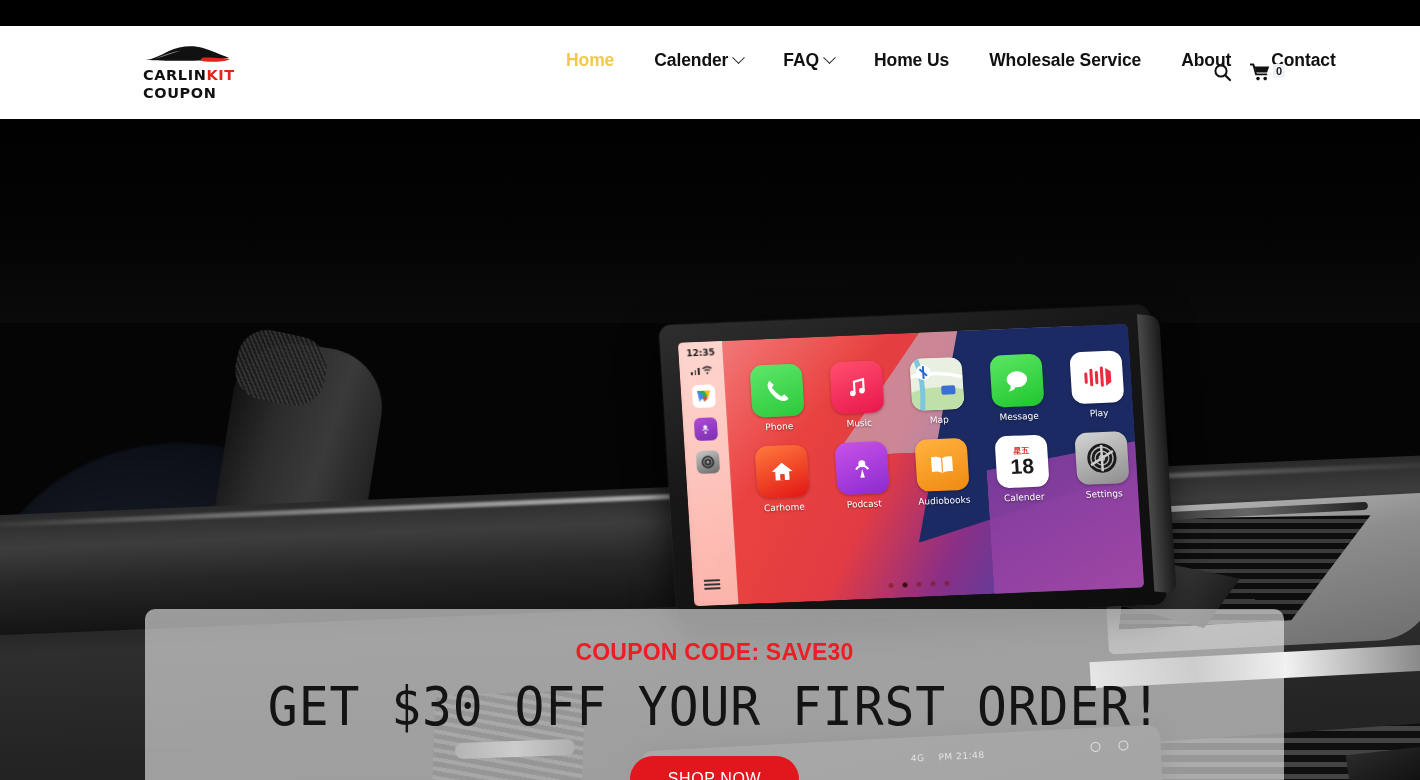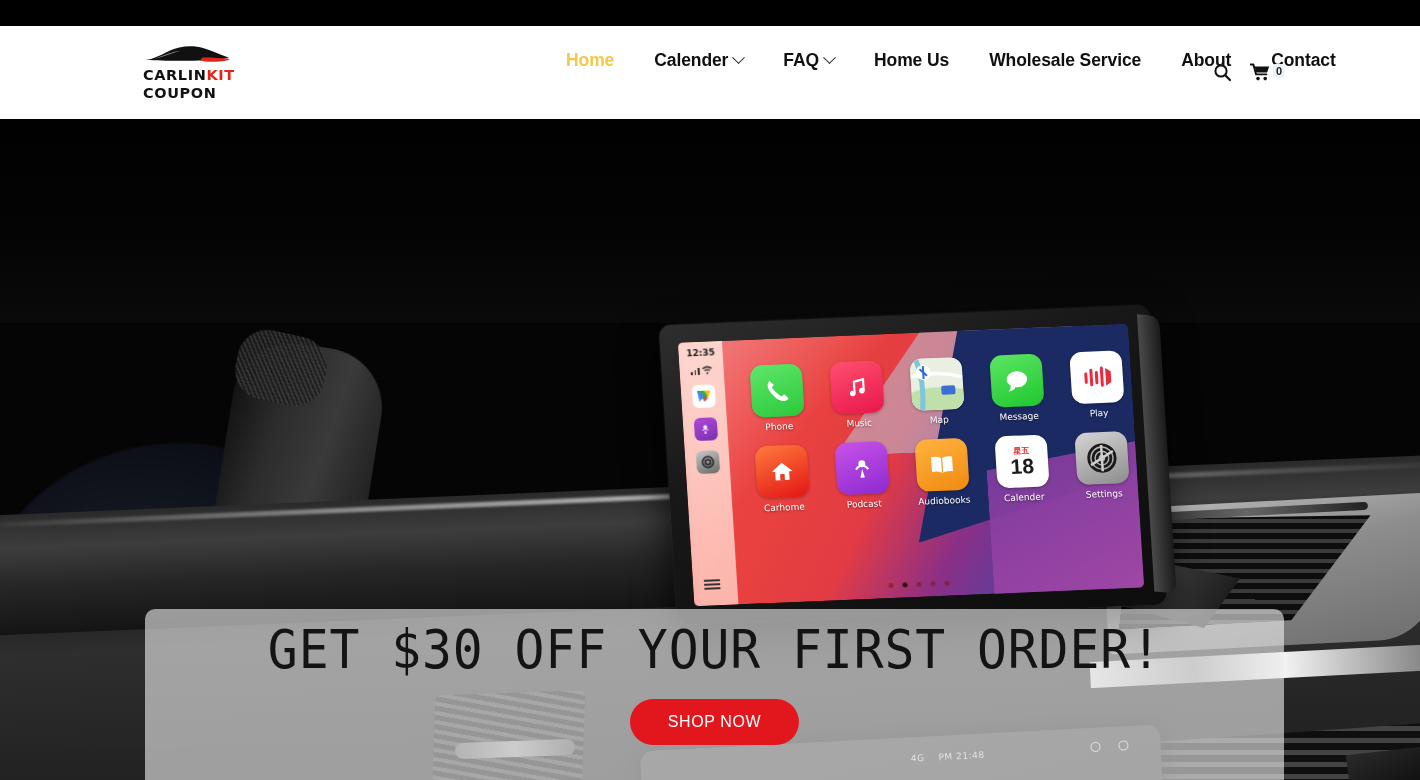--- a/index.html
+++ b/index.html
@@ -657,17 +657,18 @@
         </div>
       </div>
       <div class="device-foot"></div>
     </div>
   </div>
 
   <div class="veil"></div>
 
   <div class="banner">
     <div class="banner-inner">
+      <div class="coupon">COUPON CODE: SAVE30</div>
       <div class="headline">GET $30 OFF YOUR FIRST ORDER!</div>
       <button class="shopnow">SHOP NOW</button>
     </div>
   </div>
 </div>
 
 </body></html>

